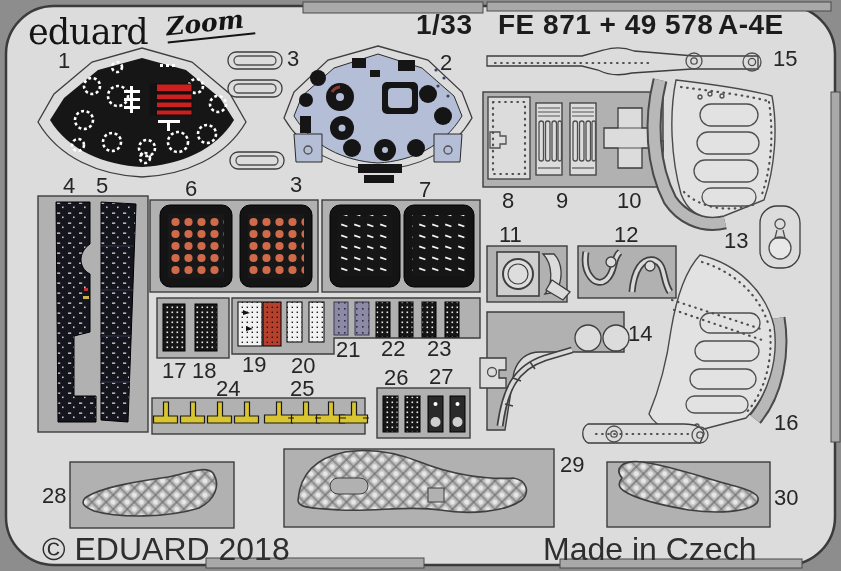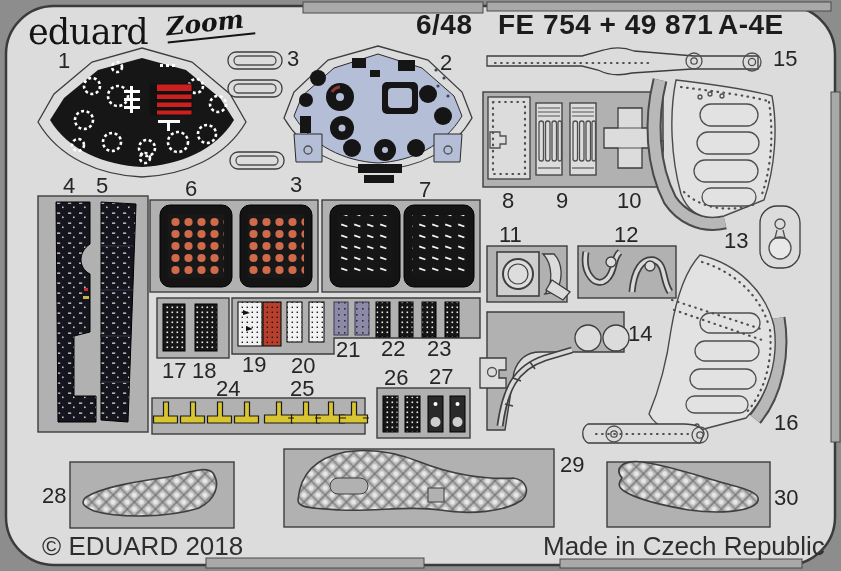--- a/index.html
+++ b/index.html
@@ -8,21 +8,21 @@
   #fretsvg{position:absolute;left:0;top:0;}
   .hdr-brand{position:absolute;left:28px;top:6px;font-family:"DejaVu Serif",serif;
              font-weight:normal;font-size:35px;letter-spacing:-1px;color:#141414;margin-top:6px;}
   .hdr-zoom{position:absolute;left:166px;top:8px;font-family:"DejaVu Serif",serif;
             font-style:italic;font-weight:bold;font-size:25px;color:#141414;
             transform:rotate(-6deg);border-bottom:2px solid #141414;padding-right:10px;}
   .hdr-right{position:absolute;top:9px;font-weight:bold;font-size:28px;color:#1c1c1c;letter-spacing:.5px;}
   .hdr-scale{left:416px;}
   .hdr-codes{left:498px;}
   .hdr-variant{left:718px;}
-  .ftr{position:absolute;top:531px;font-size:26px;color:#2e2e2e;}
+  .ftr{position:absolute;top:531px;font-size:32px;color:#2e2e2e;}
   .ftr-copy{left:42px;}
   .ftr-made{left:543px;}
   text.plabel{font-family:"Liberation Sans",sans-serif;font-size:22px;fill:#262626;}
   .recess{fill:#b1b1b1;stroke:#3d3d3d;stroke-width:1.4;}
   .part{fill:#dcdcdc;stroke:#3d3d3d;stroke-width:1.3;}
   .lite{fill:#e2e2e2;stroke:#4a4a4a;stroke-width:1.4;}
   .holes{fill:none;stroke:#4f4f4f;stroke-width:1.3;}
   .rivet{fill:none;stroke:#4f4f4f;stroke-width:2.2;stroke-dasharray:.6 5.5;stroke-linecap:round;}
   .gw{fill:none;stroke:#fff;stroke-width:2.6;stroke-dasharray:3 2.6;}
   .tab{fill:#a9a9a9;stroke:#4a4a4a;stroke-width:1;}
@@ -384,20 +384,20 @@
   <text class="plabel" x="290" y="396">25</text>
   <text class="plabel" x="384" y="385">26</text>
   <text class="plabel" x="429" y="384">27</text>
   <text class="plabel" x="42" y="503">28</text>
   <text class="plabel" x="560" y="472">29</text>
   <text class="plabel" x="774" y="505">30</text>
 </svg>
 
 <div class="hdr-brand">eduard</div>
 <div class="hdr-zoom">Zoom</div>
-<div class="hdr-right hdr-scale">6/48</div>
-<div class="hdr-right hdr-codes">FE 754 + 49 871</div>
+<div class="hdr-right hdr-scale">1/33</div>
+<div class="hdr-right hdr-codes">FE 871 + 49 578</div>
 <div class="hdr-right hdr-variant">A-4E</div>
 
 <div class="ftr ftr-copy">© EDUARD 2018</div>
 <div class="ftr ftr-made">Made in Czech Republic</div>
 
 </div>
 
 </body></html>

